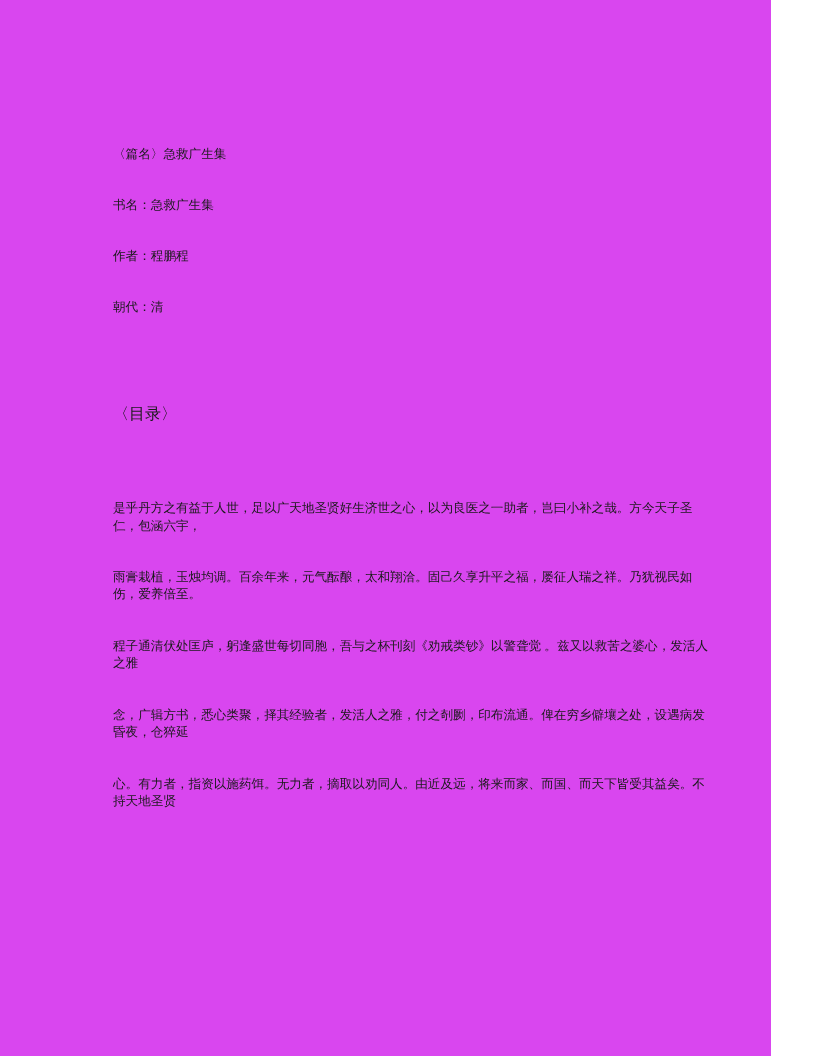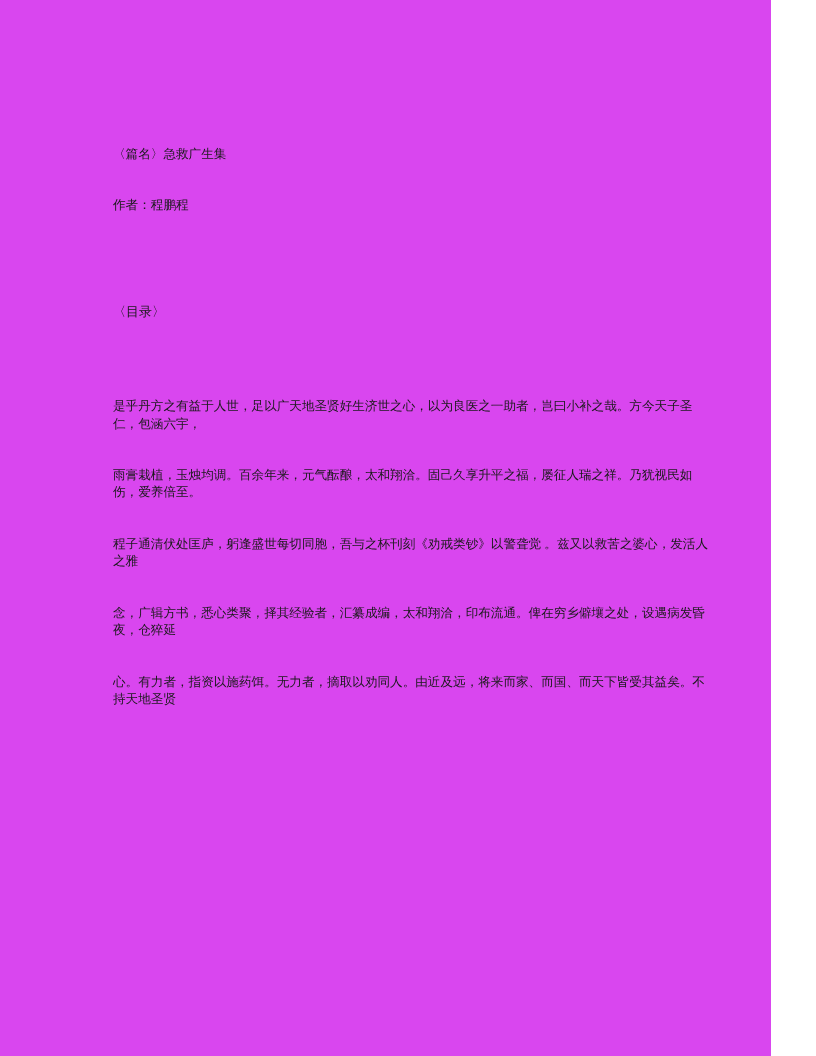--- a/index.html
+++ b/index.html
@@ -30,21 +30,21 @@
     font-size: 12.6px;
     line-height: 17px;
     white-space: pre-wrap;
   }
   .meta-line {
     white-space: pre;
   }
   .spacer-lg { height: 55px; }
   .spacer-md { height: 22px; }
   .marker {
-    font-size: 13px;
+    font-size: 16px;
     line-height: 17px;
     white-space: pre;
   }
   .body-text {
     font-size: 12.6px;
     line-height: 17.2px;
     text-align: left;
     white-space: pre-wrap;
     word-break: break-all;
   }
@@ -55,34 +55,36 @@
   }
 </style>
 </head>
 <body>
 
 <div class="page">
   <div class="content">
 
     <div class="meta-block">
       <div class="meta-line">〈篇名〉急救广生集</div>
+      <div class="meta-line">书名：急救广生集</div>
       <div class="meta-line">作者：程鹏程</div>
+      <div class="meta-line">朝代：清</div>
     </div>
 
     <div class="spacer-lg"></div>
 
     <div class="marker">〈目录〉</div>
     <div class="spacer-md"></div>
     <div class="spacer-md"></div>
 
     <div class="body-text">
       <span class="ln">是乎丹方之有益于人世，足以广天地圣贤好生济世之心，以为良医之一助者，岂曰小补之哉。方今天子圣仁，包涵六宇，</span>
       <span class="ln">雨膏栽植，玉烛均调。百余年来，元气酝酿，太和翔洽。固己久享升平之福，屡征人瑞之祥。乃犹视民如伤，爱养倍至。</span>
       <span class="ln">程子通清伏处匡庐，躬逢盛世每切同胞，吾与之杯刊刻《劝戒类钞》以警聋觉 。兹又以救苦之婆心，发活人之雅</span>
-      <span class="ln">念，广辑方书，悉心类聚，择其经验者，汇纂成编，太和翔洽，印布流通。俾在穷乡僻壤之处，设遇病发昏夜，仓猝延</span>
+      <span class="ln">念，广辑方书，悉心类聚，择其经验者，发活人之雅，付之剞劂，印布流通。俾在穷乡僻壤之处，设遇病发昏夜，仓猝延</span>
       <span class="ln">心。有力者，指资以施药饵。无力者，摘取以劝同人。由近及远，将来而家、而国、而天下皆受其益矣。不持天地圣贤</span>
       
       
       
     </div>
 
   </div>
 </div>
 
 </body></html>

